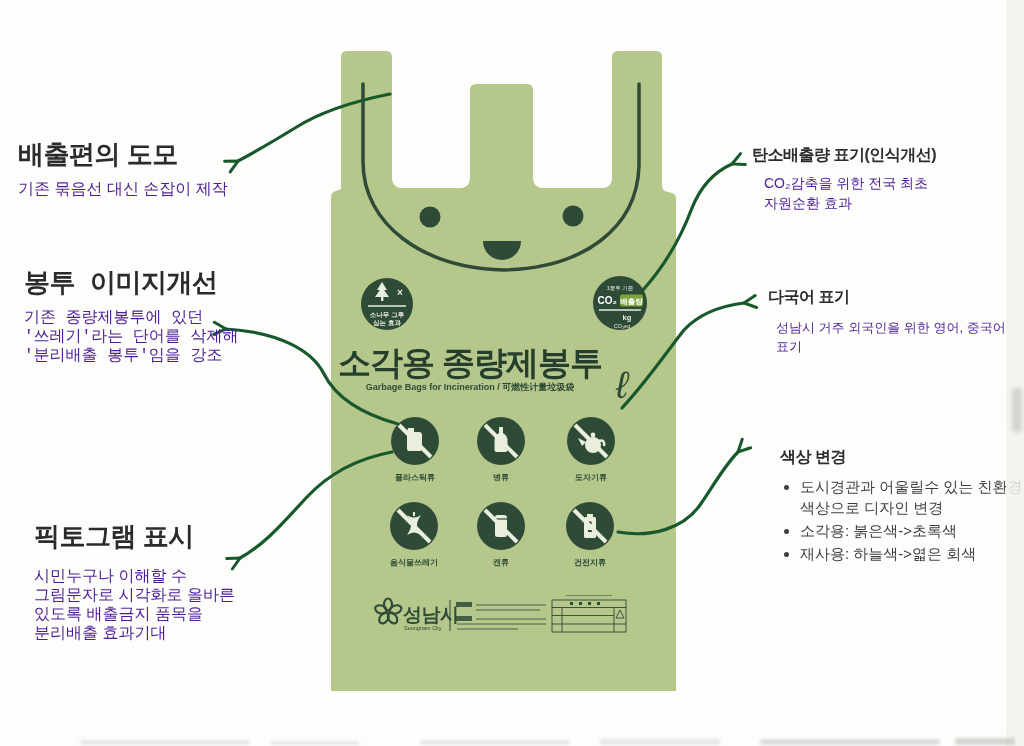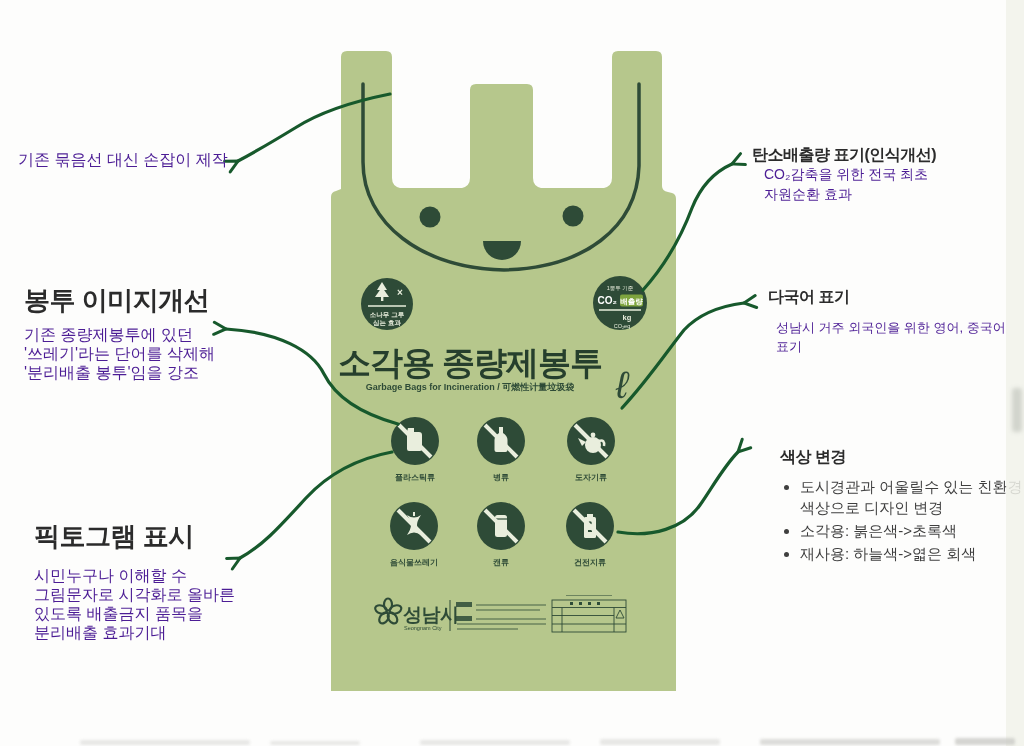--- a/index.html
+++ b/index.html
@@ -7,21 +7,21 @@
     position:relative;width:1024px;height:746px;overflow:hidden;background:#fdfdfc;
     font-family:"Liberation Sans","DejaVu Sans",sans-serif;
   }
   .ann{position:absolute;}
   .ann-title{font-weight:bold;color:#2b2b2b;letter-spacing:-0.5px;line-height:1.1;}
   .ann-body{color:#4c1d95;}
   .ann-body div{white-space:nowrap;}
   .t26{font-size:26px;}
   .t23{font-size:16px;}
   .left-body{font-size:16px;line-height:19px;margin-top:10px;}
-  .right-body{font-size:14px;line-height:20px;}
+  .right-body{font-size:14px;line-height:20px;margin-top:9px;}
   ul.bullets{margin:10px 0 8px 0;padding-left:20px;width:225px;font-size:15px;line-height:21px;color:#3f3f3f;list-style:disc outside;}
   ul.bullets li{margin-bottom:2px;}
   svg text{font-family:"Liberation Sans","DejaVu Sans",sans-serif;}
   .edge-strip{position:absolute;right:0;top:0;width:18px;height:746px;background:#f1f2ea;opacity:.85;}
   .edge-smudge{position:absolute;background:#a9aea5;opacity:.45;filter:blur(2px);border-radius:3px;}
   .bottom-smudge{position:absolute;background:#d9d9d6;opacity:.6;filter:blur(1.5px);border-radius:2px;}
 </style>
 </head>
 <body>
 
@@ -182,26 +182,27 @@
       <path marker-end="url(#ah)" d="M 390 94 C 350 102 320 112 295 128 C 272 142 255 152 238 161"></path>
       <path marker-end="url(#ah)" d="M 398 424 C 362 414 336 398 324 374 C 312 350 278 332 226 329"></path>
       <path marker-end="url(#ah)" d="M 392 452 C 360 458 330 472 306 498 C 282 524 264 545 240 558"></path>
       <path marker-end="url(#ah)" d="M 643 290 C 668 262 683 232 692 208 C 700 188 714 172 732 164"></path>
       <path marker-end="url(#ah)" d="M 622 408 C 648 380 668 350 684 330 C 698 315 720 306 744 303"></path>
       <path marker-end="url(#ah)" d="M 618 532 C 652 538 684 528 700 505 C 712 488 724 466 738 452"></path>
     </g>
   </svg>
 
   <div class="ann" style="left:18px;top:140px;width:230px;">
+    <div class="ann-title t26">배출편의 도모</div>
     <div class="ann-body left-body">
       <div>기존 묶음선 대신 손잡이 제작</div>
     </div>
   </div>
 
-  <div class="ann" style="left:24px;top:286px;width:230px;">
+  <div class="ann" style="left:24px;top:270px;width:230px;font-family:Liberation Mono, monospace;">
     <div class="ann-title t26">봉투 이미지개선</div>
     <div class="ann-body left-body" style="">
       <div>기존 종량제봉투에 있던</div>
       <div>'쓰레기'라는 단어를 삭제해</div>
       <div>'분리배출 봉투'임을 강조</div>
     </div>
   </div>
 
   <div class="ann" style="left:34px;top:522px;width:230px;">
     <div class="ann-title t26">픽토그램 표시</div>

